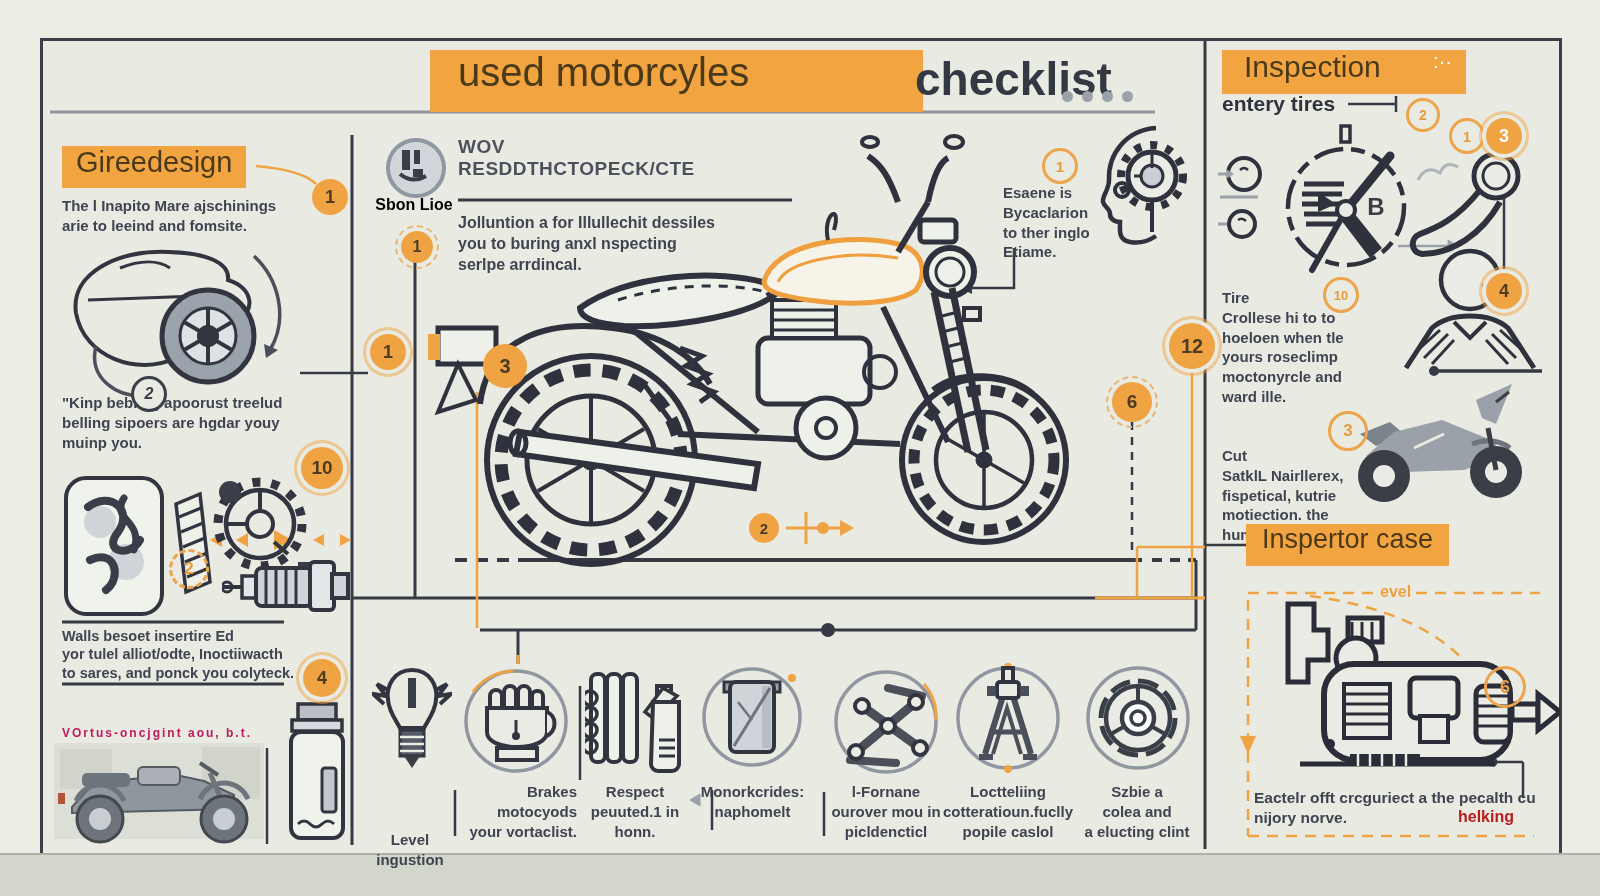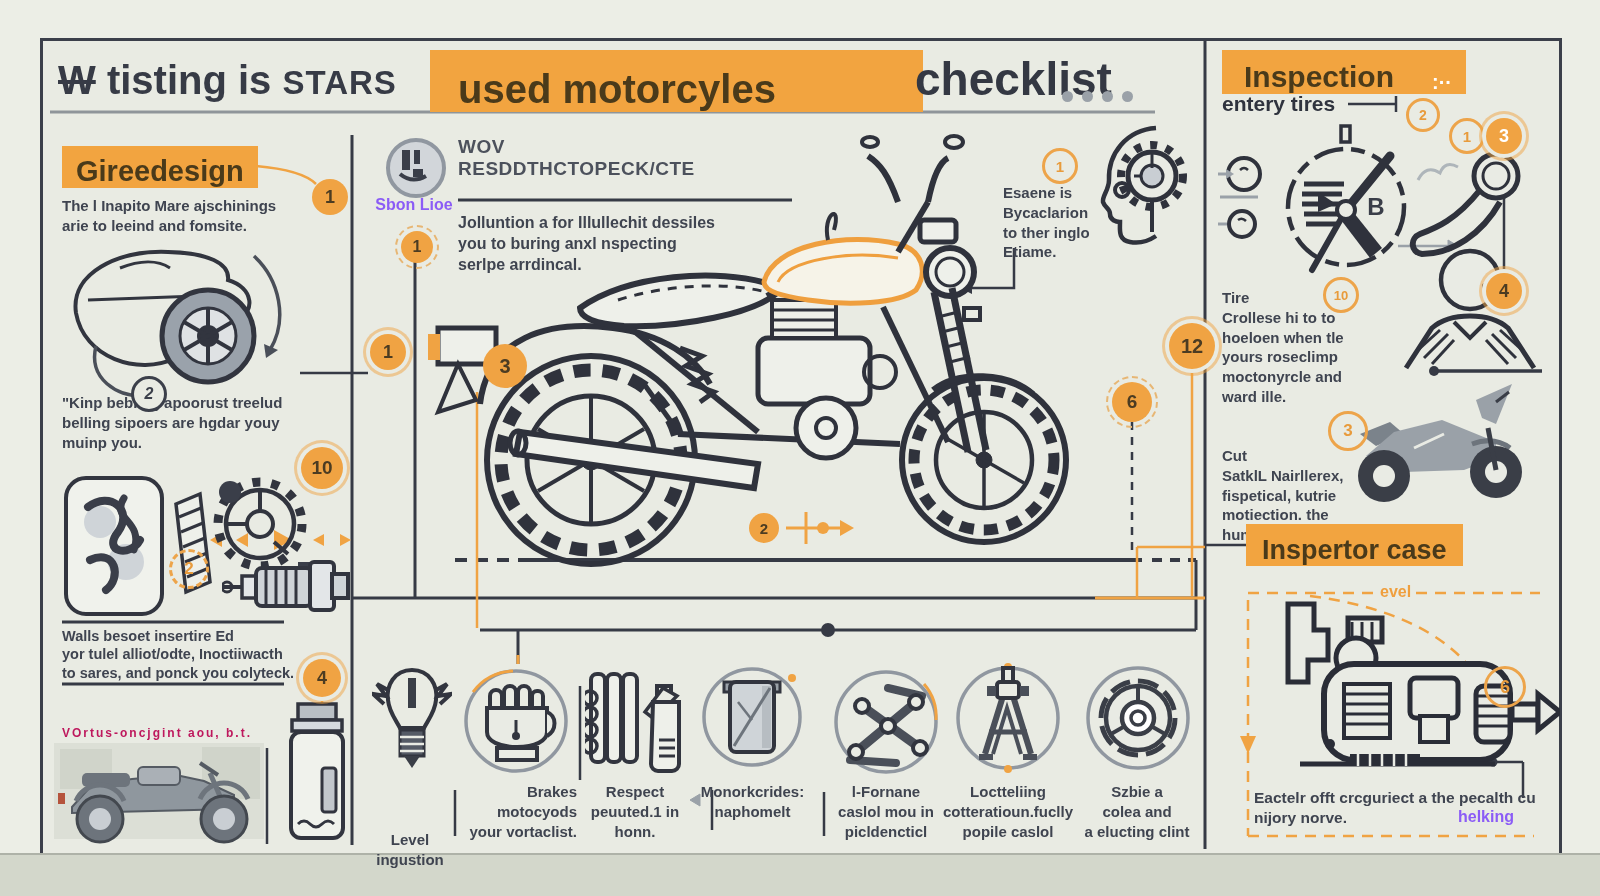--- a/index.html
+++ b/index.html
@@ -3,21 +3,21 @@
 <meta charset="utf-8">
 <style>
   html,body{margin:0;padding:0;background:#eef0e8;font-family:"Liberation Sans",sans-serif;}
   #canvas{position:relative;width:1600px;height:896px;background:#eceee6;overflow:hidden;}
   .abs{position:absolute;}
   #frame{left:40px;top:38px;width:1516px;height:812px;background:#e9ebe3;border:3px solid #3b3f4a;z-index:0;}
   #bottomband{left:0;top:853px;width:1600px;height:43px;background:#d3d7cb;border-top:2px solid #aeb2a8;z-index:0;}
   svg{display:block;}
   .z1{z-index:1;} .z2{z-index:2;}
   .txt{white-space:pre-line;font-weight:600;color:#3f4450;font-size:15px;line-height:1.32;z-index:2;}
-  .obox{background:#f2a440;color:#4a3a1a;font-weight:700;z-index:2;display:flex;align-items:flex-end;}
+  .obox{background:#f2a440;color:#4a3a1a;font-weight:400;z-index:2;display:flex;align-items:flex-start;}
   .badge{border-radius:50%;display:flex;align-items:center;justify-content:center;font-weight:700;z-index:3;}
   .b-solid{background:#f0a343;color:#4c3c22;}
   .b-ring{box-shadow:0 0 0 4px #e9ebe3,0 0 0 7px rgba(240,163,67,.5);}
   .b-outline{border:3px solid #eda44a;color:#e89b3c;background:transparent;}
   .b-darkout{border:3px solid #3b3f4a;color:#3b3f4a;background:#e9ebe3;font-style:italic;}
   .b-white{color:#ffffff;}
   .dashwrap{border:2px dashed #e7b674;border-radius:50%;padding:4px;display:inline-flex;z-index:3;position:absolute;background:transparent;}
   .dots span{display:inline-block;width:11px;height:11px;border-radius:50%;background:#9aa1a8;margin-right:9px;}
   .strike{text-decoration:line-through;}
 </style>
@@ -93,25 +93,20 @@
       <polygon points="340,534 340,546 351,540"></polygon>
       <polygon points="1240,736 1256,736 1248,754"></polygon>
     </g>
     <g fill="#9aa1a8" stroke="#9aa1a8">
       <line x1="1398" y1="246" x2="1448" y2="246" stroke-width="2.5"></line>
       <polygon points="1448,240 1448,252 1458,246"></polygon>
       <polygon points="700,794 700,806 690,800"></polygon>
     </g>
   </svg>
 
-  <div class="abs z2" style="left:58px;top:58px;font-size:40px;font-weight:600;color:#373b46;">
-    <span class="strike">W</span>
-    <span>tisting is</span>
-    <span style="font-size:33px;letter-spacing:1px;">STARS</span>
-  </div>
   <div class="obox abs" style="left:430px;top:50px;width:465px;height:62px;font-size:40px;padding-left:28px;">
     <span>used motorcyles</span>
   </div>
   <div class="abs z2" style="left:915px;top:52px;font-size:46px;font-weight:700;color:#343843;">checklist</div>
   <div class="abs z2 dots" style="left:1062px;top:88px;">
     <span></span><span></span><span></span><span></span>
   </div>
 
   <div class="obox abs" style="left:62px;top:146px;height:42px;font-size:29px;padding:0 14px;">
     <span>Gireedesign</span>
@@ -212,21 +207,21 @@
   </svg>
 
   <div class="abs z2" style="left:386px;top:138px;width:52px;height:52px;border-radius:50%;background:#d2d6da;border:4px solid #9097a0;">
     <svg width="44" height="44" viewBox="0 0 44 44">
       <path d="M12,8 h8 v20 h-8 z" fill="#3a3e49"></path>
         <path d="M24,8 h6 v14 h-6 z" fill="#3a3e49"></path>
       <path d="M10,32 q12,10 26,2" stroke="#3a3e49" stroke-width="4" fill="none"></path>
       <rect x="23" y="27" width="10" height="8" fill="#3a3e49"></rect>
     </svg>
   </div>
-  <div class="abs z2" style="left:370px;top:196px;width:88px;text-align:center;font-size:16px;font-weight:700;color:#8b5cf6;">Sbon Lioe</div>
+  <div class="abs z2" style="left:370px;top:196px;width:88px;text-align:center;font-size:16px;font-weight:700;color:#000000;">Sbon Lioe</div>
 
   <div class="txt abs" style="left:458px;top:136px;font-size:19px;font-weight:700;color:#4c515c;line-height:1.15;letter-spacing:.5px;">WOV
 RESDDTHCTOPECK/CTE</div>
   <div class="txt abs" style="left:458px;top:212px;width:340px;font-size:16px;">Jolluntion a for Illullechit dessiles
 you to buring anxl nspecting
 serlpe arrdincal.</div>
 
   <svg class="abs z1" style="left:428px;top:132px;" width="672" height="440" viewBox="0 0 672 440">
     <g stroke="#2f323c" fill="none">
       <circle cx="163" cy="328" r="104" stroke-width="6"></circle>
@@ -409,21 +404,21 @@
 ingustion</div>
   <div class="txt abs" style="left:452px;top:782px;width:125px;text-align:right;font-weight:700;">Brakes
 motocyods
 your vortaclist.</div>
   <div class="txt abs" style="left:575px;top:782px;width:120px;text-align:center;font-weight:700;">Respect
 peuuted.1 in
 honn.</div>
   <div class="txt abs" style="left:690px;top:782px;width:125px;text-align:center;font-weight:700;">Monorkcrides:
 naphomelt</div>
   <div class="txt abs" style="left:822px;top:782px;width:128px;text-align:center;font-weight:700;">l-Fornane
-caslol mou in
+ourover mou in
 picldencticl</div>
   <div class="txt abs" style="left:942px;top:782px;width:132px;text-align:center;font-weight:700;">Loctteliing
 cotteratioun.fuclly
 popile caslol</div>
   <div class="txt abs" style="left:1072px;top:782px;width:130px;text-align:center;font-weight:700;">Szbie a
 colea and
 a elucting clint</div>
 
   <div class="obox abs" style="left:1222px;top:50px;width:222px;height:44px;font-size:30px;padding-left:22px;justify-content:space-between;">
     <span>Inspection</span>
@@ -546,21 +541,21 @@
         <line x1="134" y1="160" x2="134" y2="172"></line>
         <line x1="146" y1="160" x2="146" y2="172"></line>
     </g>
     <circle cx="70" cy="150" r="5" fill="#2a2d37"></circle>
   </svg>
 
   <div class="abs z2" style="left:1254px;top:788px;width:300px;">
     <span class="txt" style="position:static;font-size:15.5px;">Eactelr offt crcguriect a the pecalth cu
 nijory norve.</span>
   </div>
-  <div class="abs z2" style="left:1458px;top:808px;font-size:16px;font-weight:700;color:#8b5cf6;">helking</div>
+  <div class="abs z2" style="left:1458px;top:808px;font-size:16px;font-weight:700;color:#b91c1c;">helking</div>
 
   <div class="badge b-solid abs" style="left:312px;top:179px;width:36px;height:36px;font-size:18px;">1</div>
   <div class="badge b-darkout abs" style="left:131px;top:376px;width:30px;height:30px;font-size:16px;">2</div>
   <div class="badge b-solid b-ring abs" style="left:370px;top:334px;width:36px;height:36px;font-size:18px;">1</div>
   <div class="badge b-solid b-ring abs" style="left:301px;top:447px;width:42px;height:42px;font-size:19px;">10</div>
   <div class="badge b-outline abs" style="left:169px;top:549px;width:34px;height:34px;font-size:17px;border-style:dashed;">2</div>
   <div class="badge b-solid b-ring abs" style="left:303px;top:659px;width:38px;height:38px;font-size:18px;">4</div>
 
   <div class="dashwrap" style="left:395px;top:225px;">
     <div class="badge b-solid" style="width:32px;height:32px;font-size:16px;">1</div>

